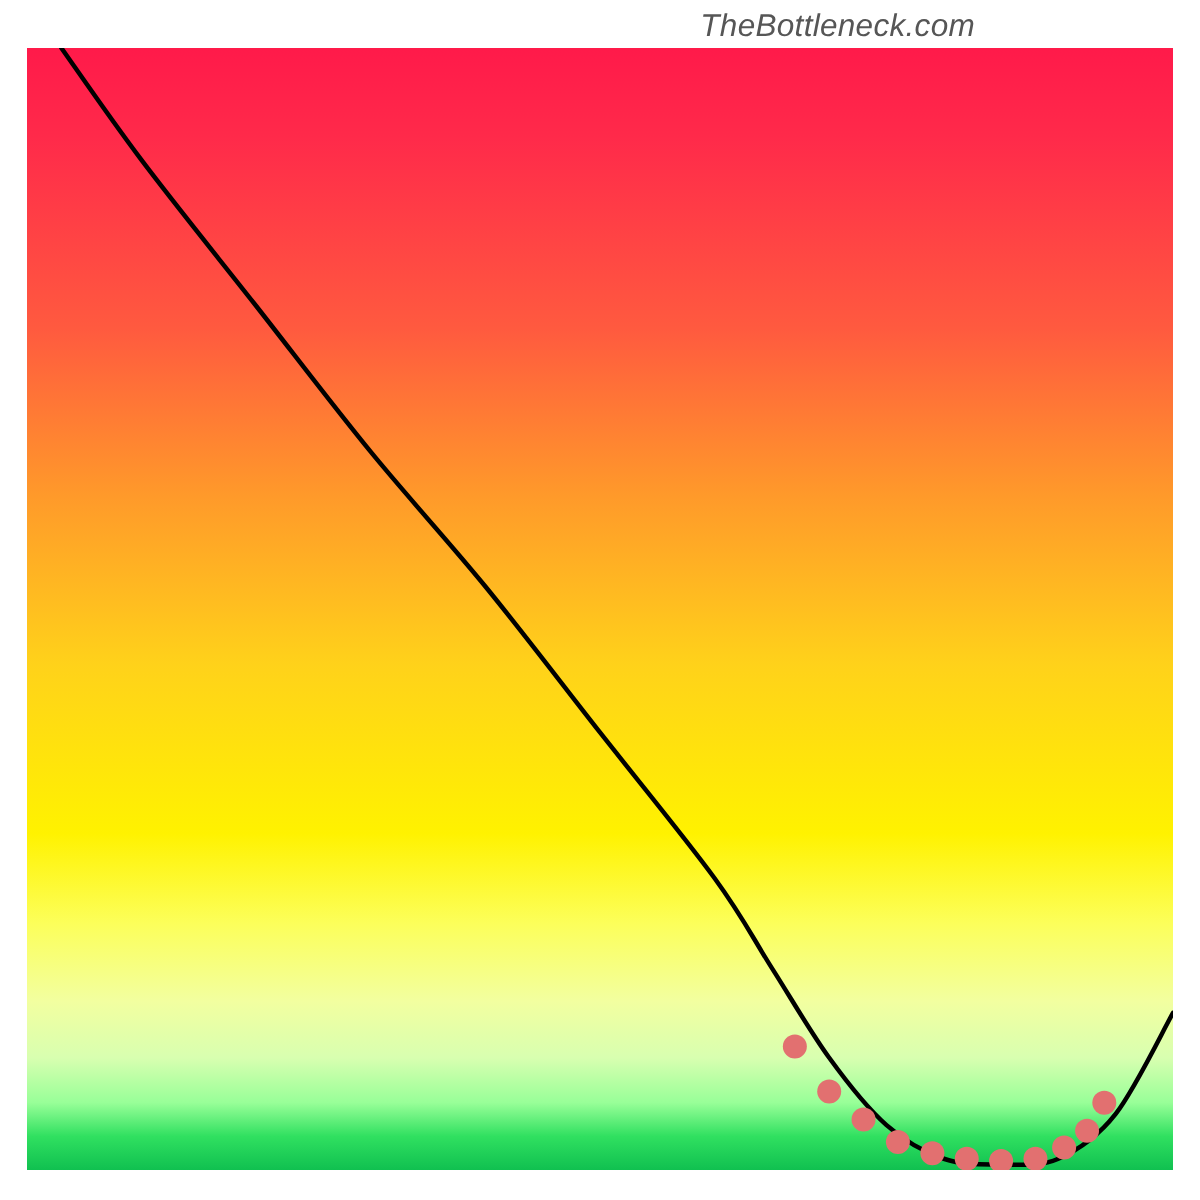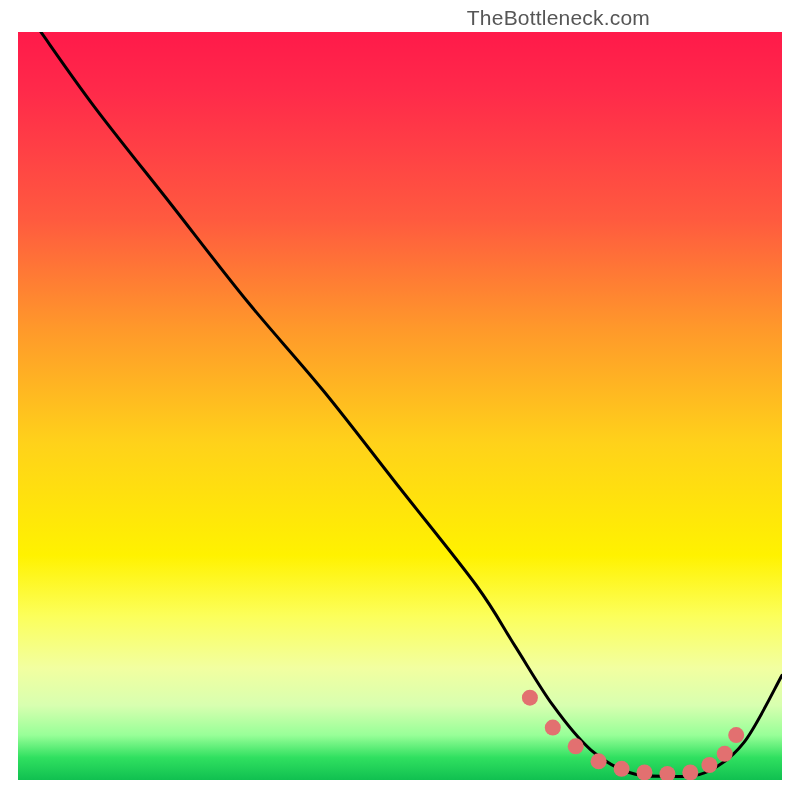--- a/index.html
+++ b/index.html
@@ -1,20 +1,21 @@
 <!DOCTYPE html>
 <html><head>
 <meta charset="utf-8">
 <style>
   * { margin: 0; padding: 0; box-sizing: border-box; }
   html, body { width: 800px; height: 800px; overflow: hidden; background: #fff; }
   .chart-container {
     position: relative;
     width: 668px;
     height: 800px;
+    font-style: italic;
   }
   .plot-area {
     position: absolute;
     left: 18px;
     top: 32px;
     width: 764px;
     height: 748px;
     background: linear-gradient(to bottom,
       #ff1a4a 0%,
       #ff2a4a 8%,

